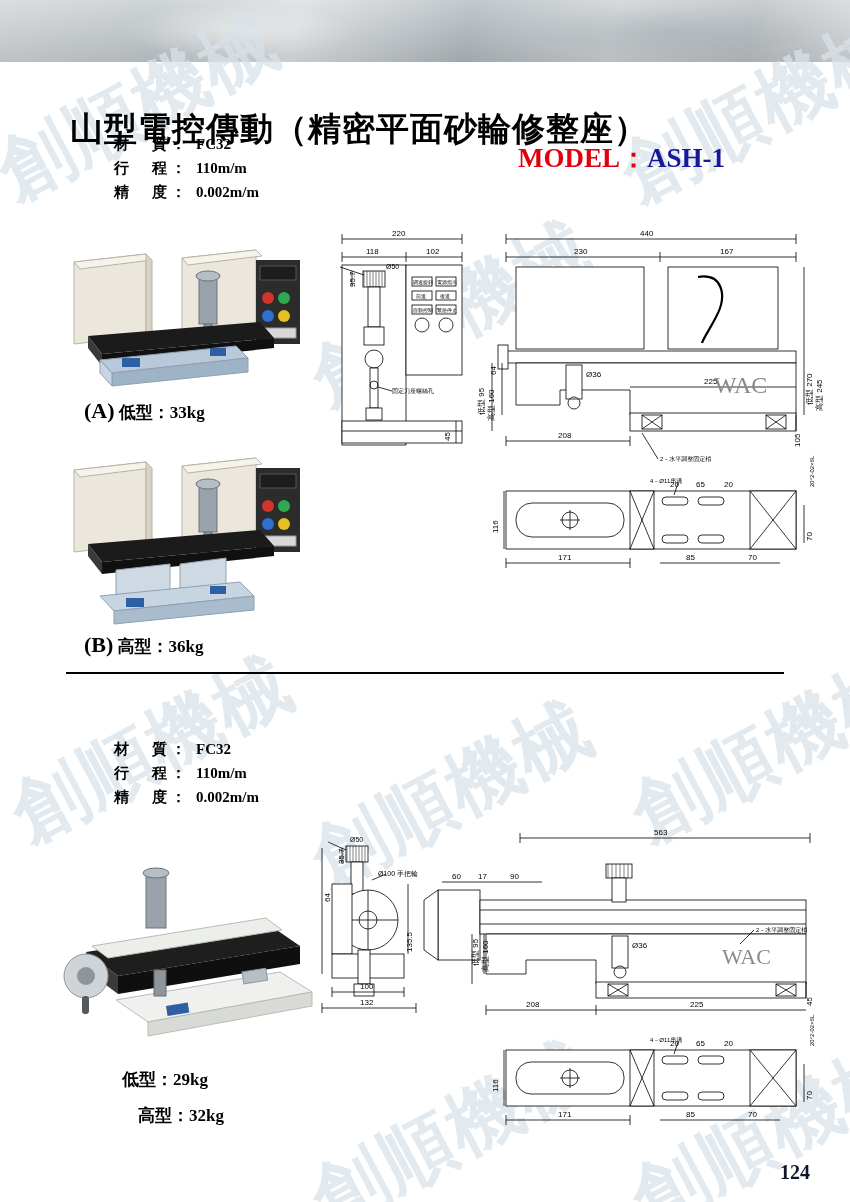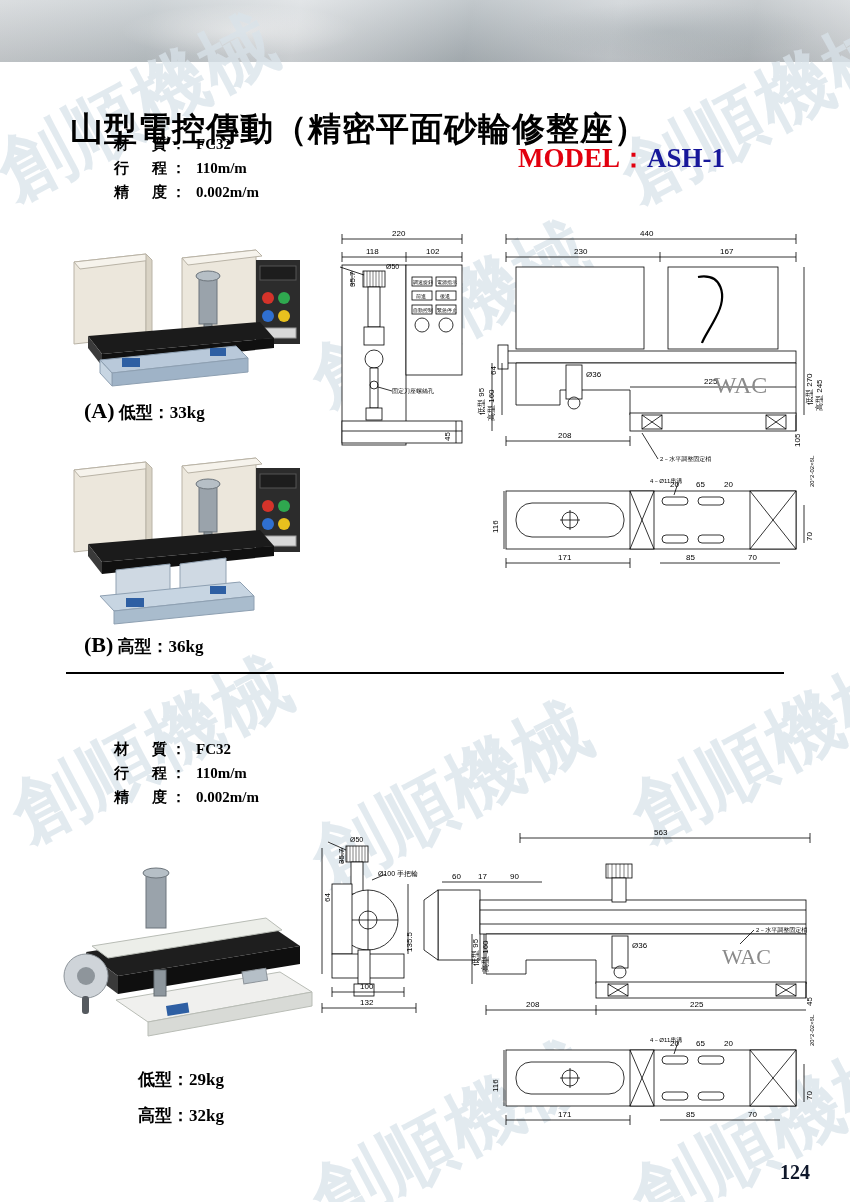--- a/index.html
+++ b/index.html
@@ -408,21 +408,21 @@
       <rect x="52" y="136" width="7" height="18" rx="3" fill="#555a5f"></rect>
 
       <path d="M86,140 L250,112 L282,132 L118,162 Z" fill="#f0f0ee" stroke="#b8bcb5"></path>
       <path d="M118,162 L282,132 L282,146 L118,176 Z" fill="#d8dad6" stroke="#b8bcb5"></path>
       <rect x="136" y="146" width="22" height="10" fill="#2e5fa3" transform="rotate(-9 136 146)"></rect>
       <rect x="212" y="112" width="24" height="12" fill="#b5bfc7" stroke="#8e959b" transform="rotate(-9 212 112)"></rect>
       <rect x="124" y="110" width="12" height="26" fill="#8d969d" stroke="#676f75"></rect>
     </svg>
   </div>
 
-  <div class="caption" style="left:126px;top:1068px;">
+  <div class="caption" style="left:110px;top:1068px;">
     <span>低型：29kg</span>
   </div>
   <div class="caption" style="left:126px;top:1104px;">
     <span>高型：32kg</span>
   </div>
 
   <div class="draw" style="left:320px;top:824px;width:510px;height:310px;">
     <svg width="510" height="310" viewBox="0 0 510 310">
       <g stroke="#000" fill="none" stroke-width="0.8" font-family="Liberation Sans, sans-serif" font-size="8">
 

